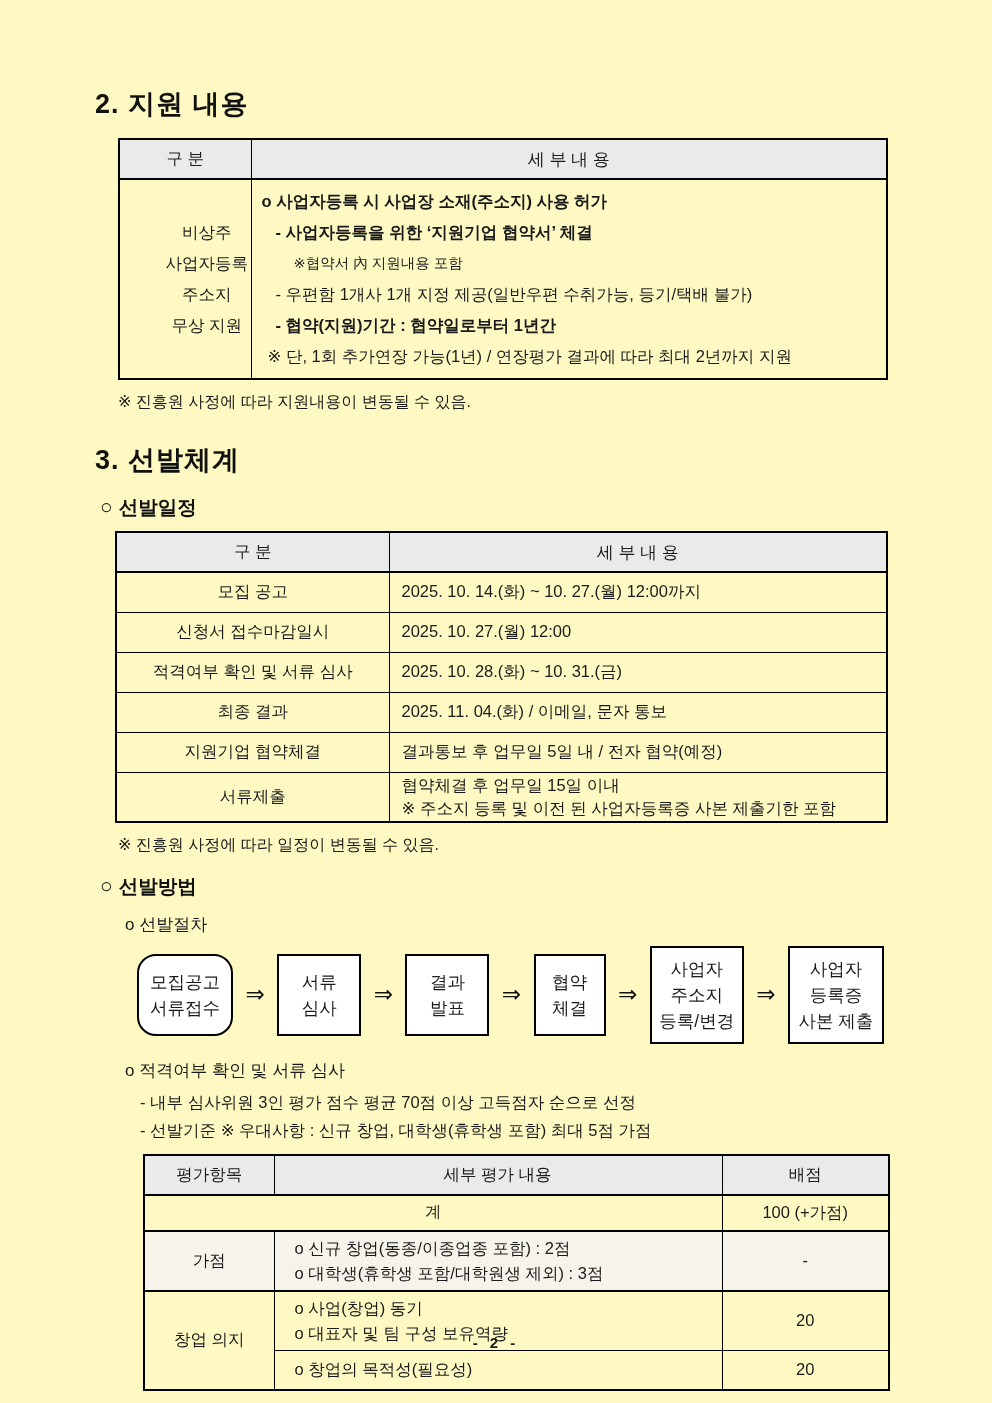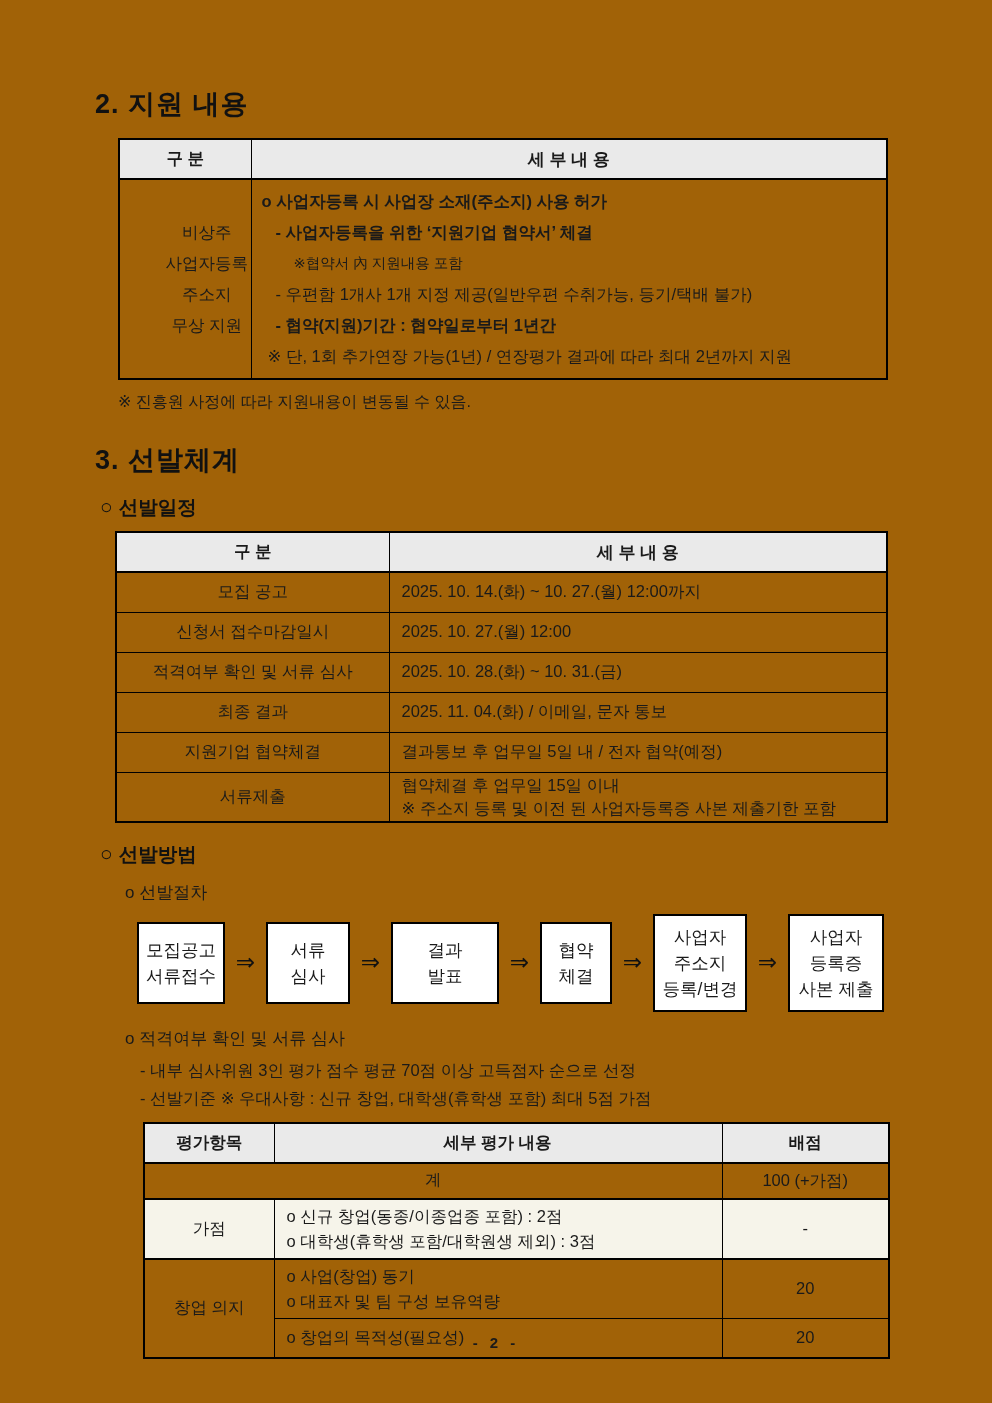--- a/index.html
+++ b/index.html
@@ -1,20 +1,20 @@
 <!DOCTYPE html>
 <html><head>
 <meta charset="utf-8">
 <style>
   html, body { margin: 0; padding: 0; background: #ffffff; }
   .page {
     position: relative;
     width: 992px;
     height: 1403px;
-    background: #a16207;
+    background: #fef9c3;
     font-family: "Liberation Sans", "DejaVu Sans", sans-serif;
     color: #1a1a1a;
     overflow: hidden;
     box-sizing: border-box;
   }
   .sec-title {
     margin: 0 0 0 95px;
     font-size: 27px;
     font-weight: 900;
     letter-spacing: 1px;
@@ -22,21 +22,21 @@
   }
   .sec-title.first { padding-top: 86px; }
   .sec-title.second { margin-top: 30px; }
 
   table { border-collapse: collapse; table-layout: fixed; }
   .doc-table { border: 2px solid #000; }
   .doc-table th, .doc-table td { border: 1px solid #000; box-sizing: border-box; }
   .doc-table th {
     background: #eaeaea;
     font-size: 17px;
-    font-weight: bold;
+    font-weight: normal;
     height: 40px;
     text-align: center;
     vertical-align: middle;
     border-bottom-width: 2px;
   }
 
   
   .support-table { margin: 16px 0 0 118px; width: 770px; }
   .support-table .col-label { width: 132px; text-align: center; vertical-align: middle; font-size: 16.5px; }
   .support-table .col-label .lbl-line { display: block; line-height: 31px; margin-left: 43px; }
@@ -85,41 +85,41 @@
   }
   .flow-box {
     border: 2px solid #000;
     text-align: center;
     font-size: 17.5px;
     line-height: 26px;
     padding: 13px 2px;
     box-sizing: border-box;
     background: #fff;
   }
-  .flow-box.w1 { width: 88px; }
+  .flow-box.w1 { width: 96px; border-radius: 19px; }
   .flow-box.w2 { width: 84px; }
-  .flow-box.w3 { width: 108px; }
+  .flow-box.w3 { width: 84px; }
   .flow-box.w4 { width: 72px; }
   .flow-box.w5 { width: 94px; padding: 8px 2px; }
   .flow-box.w6 { width: 96px; padding: 8px 2px; }
   .flow-box span { display: block; white-space: nowrap; }
   .flow-arrow { font-size: 23px; color: #111; }
 
   .review-line {
     margin: 8px 16px 0 140px;
     font-size: 16.5px;
     line-height: 20px;
     white-space: nowrap;
   }
   .review-line.first { margin-top: 10px; }
 
   
   .eval-table { margin: 14px 0 0 143px; width: 745px; }
   .eval-table .c1 { width: 130px; text-align: center; vertical-align: middle; font-size: 16.5px; margin-left: 20px; }
-  .eval-table .c2 { width: 448px; padding-left: 12px; vertical-align: middle; font-size: 16.5px; }
+  .eval-table .c2 { width: 448px; padding-left: 20px; vertical-align: middle; font-size: 16.5px; }
   .eval-table .c3 { width: 167px; text-align: center; vertical-align: middle; font-size: 16.5px; }
   .eval-table .total-cell { text-align: center; height: 36px; }
   .eval-table .thick { border-bottom-width: 2px; }
   .eval-table .hl { background: #f6f4ea; }
   .eval-table .item-line { display: block; line-height: 25px; white-space: nowrap; }
   .eval-table .row-pad { padding-top: 4px; padding-bottom: 4px; }
 
   .page-number {
     position: absolute;
     left: 0;
@@ -200,20 +200,21 @@
     <tr>
       <td class="col-label">서류제출</td>
       <td class="col-detail two-line">
         <span class="detail-sub">협약체결 후 업무일 15일 이내</span>
         <span class="detail-sub">※ 주소지 등록 및 이전 된 사업자등록증 사본 제출기한 포함</span>
       </td>
     </tr>
   </tbody>
     </table>
 
+  <div class="note-line">※ 진흥원 사정에 따라 일정이 변동될 수 있음.</div>
 
   <div class="subtitle" style="margin-top:18px;">
     <span class="ring">○</span><span>선발방법</span>
   </div>
 
   <div class="sub-label">o 선발절차</div>
 
   <div class="flow">
     <div class="flow-box w1">
       <span>모집공고</span>

